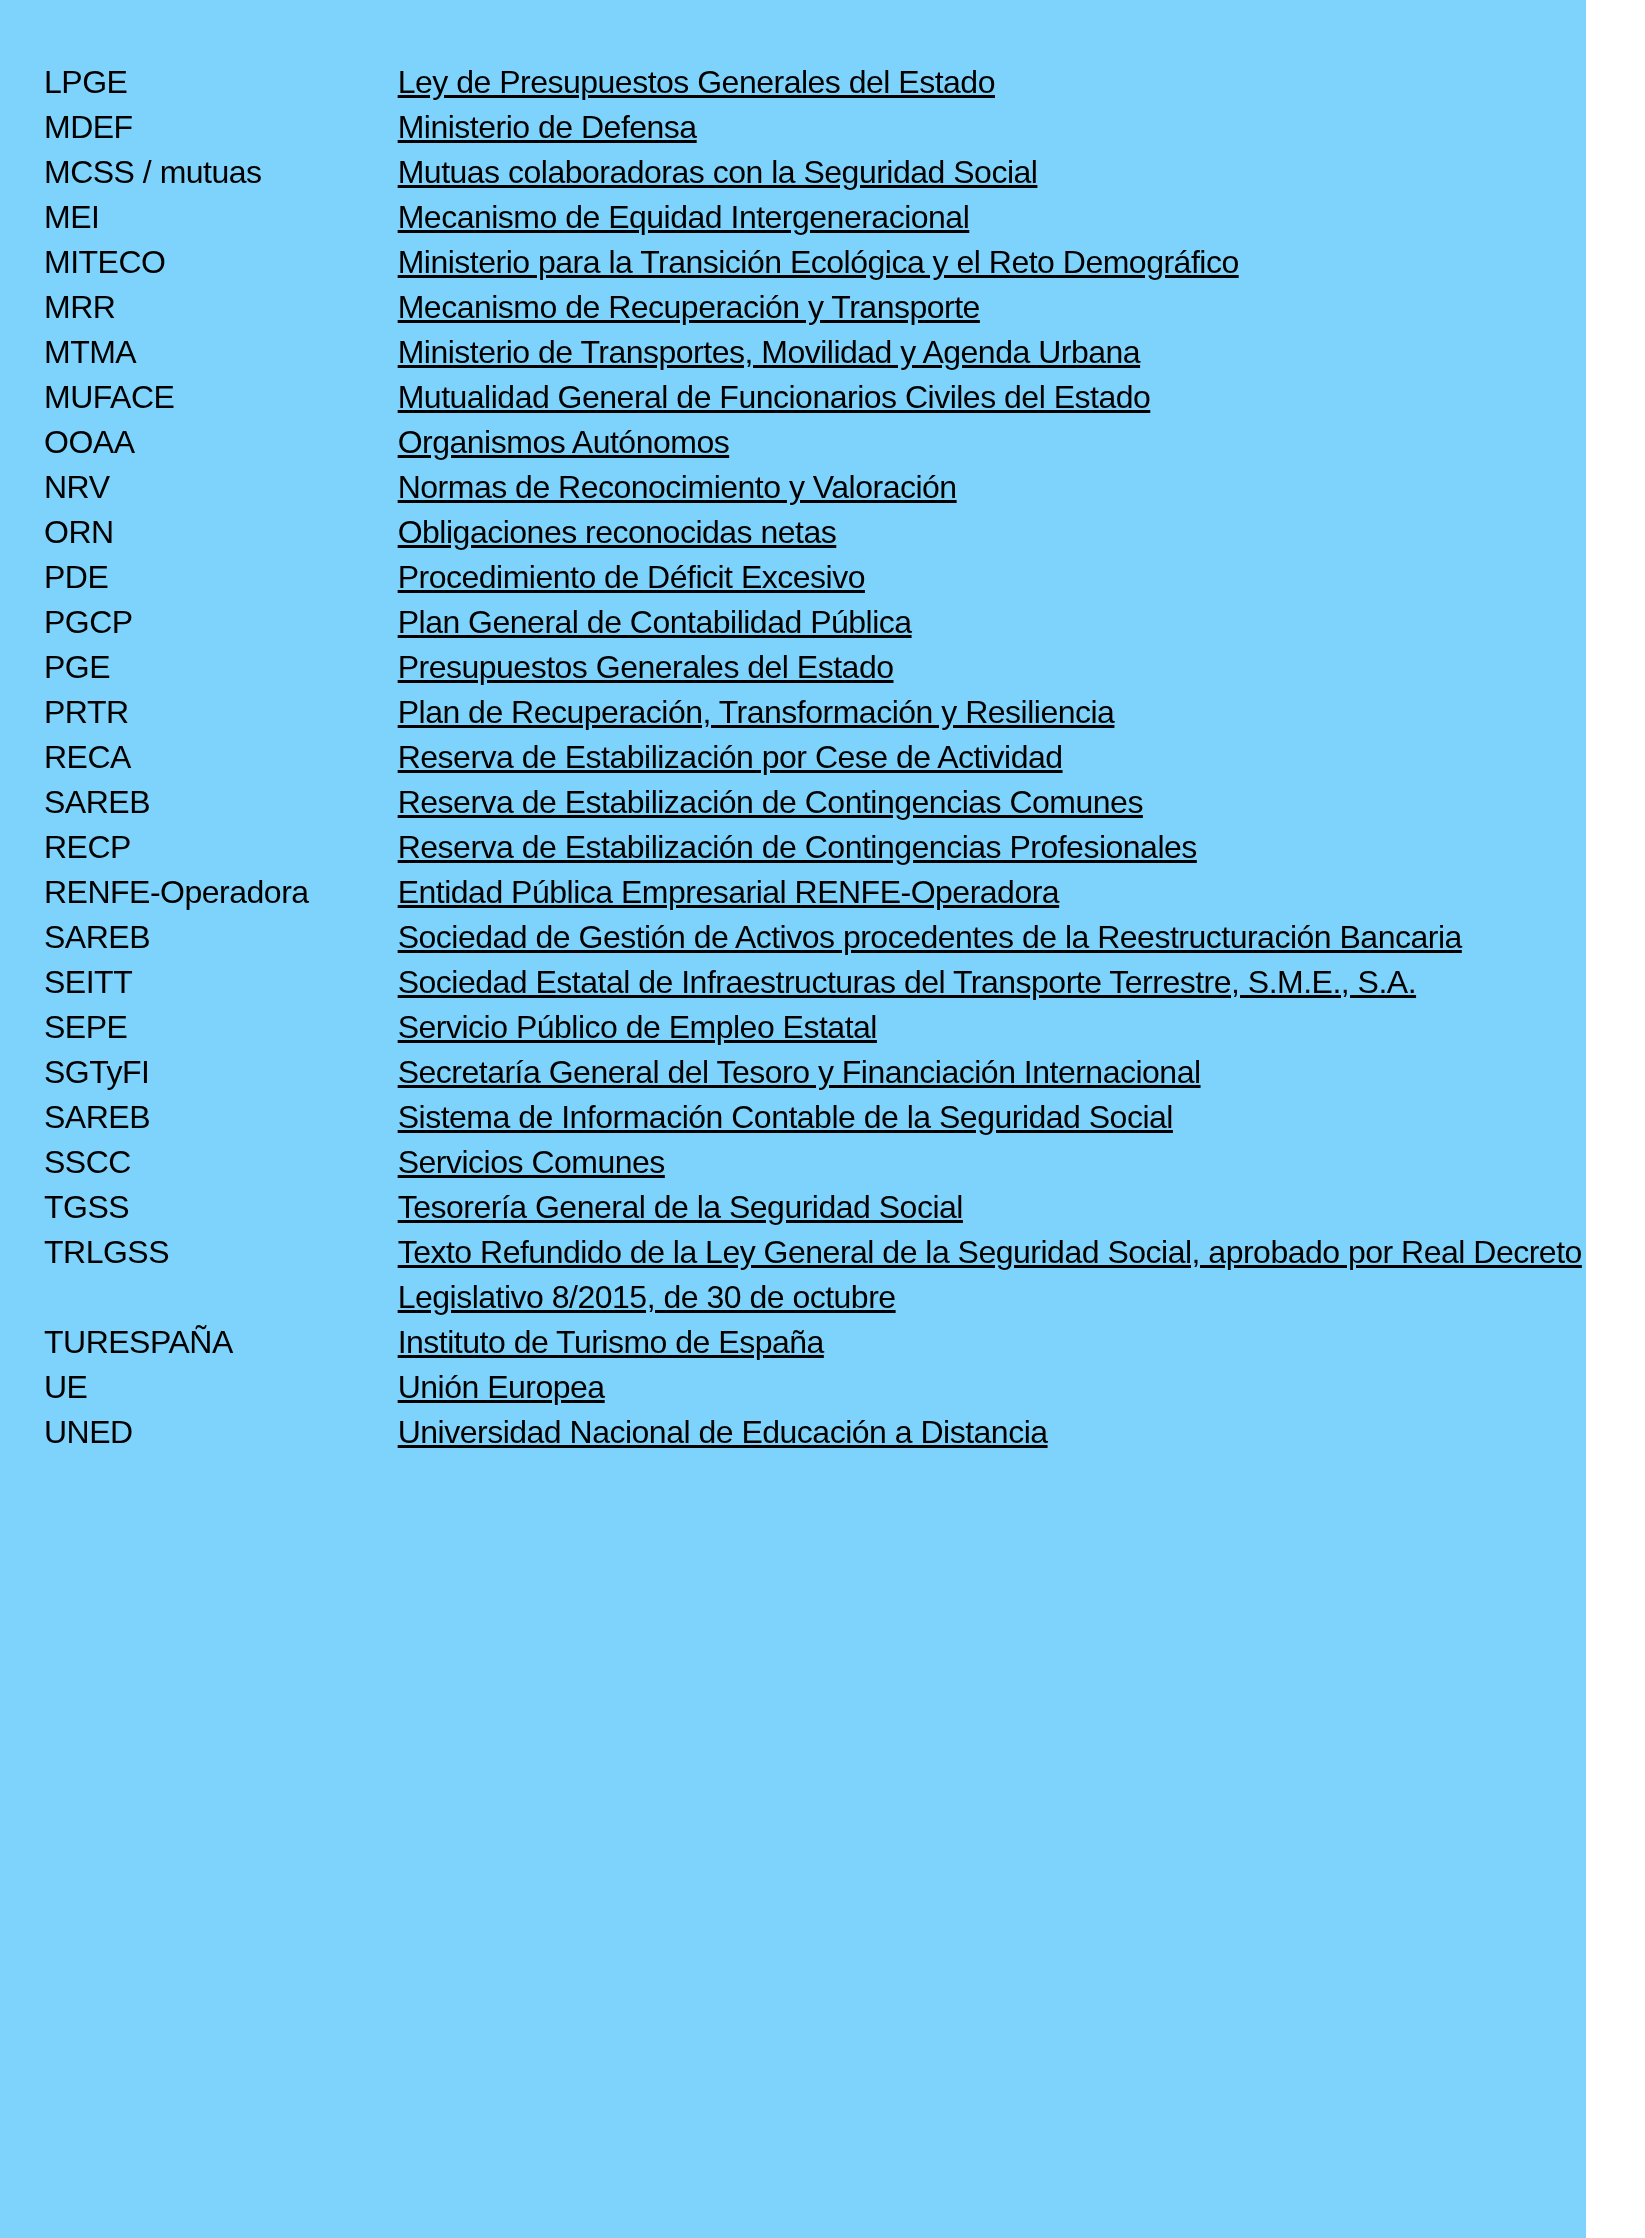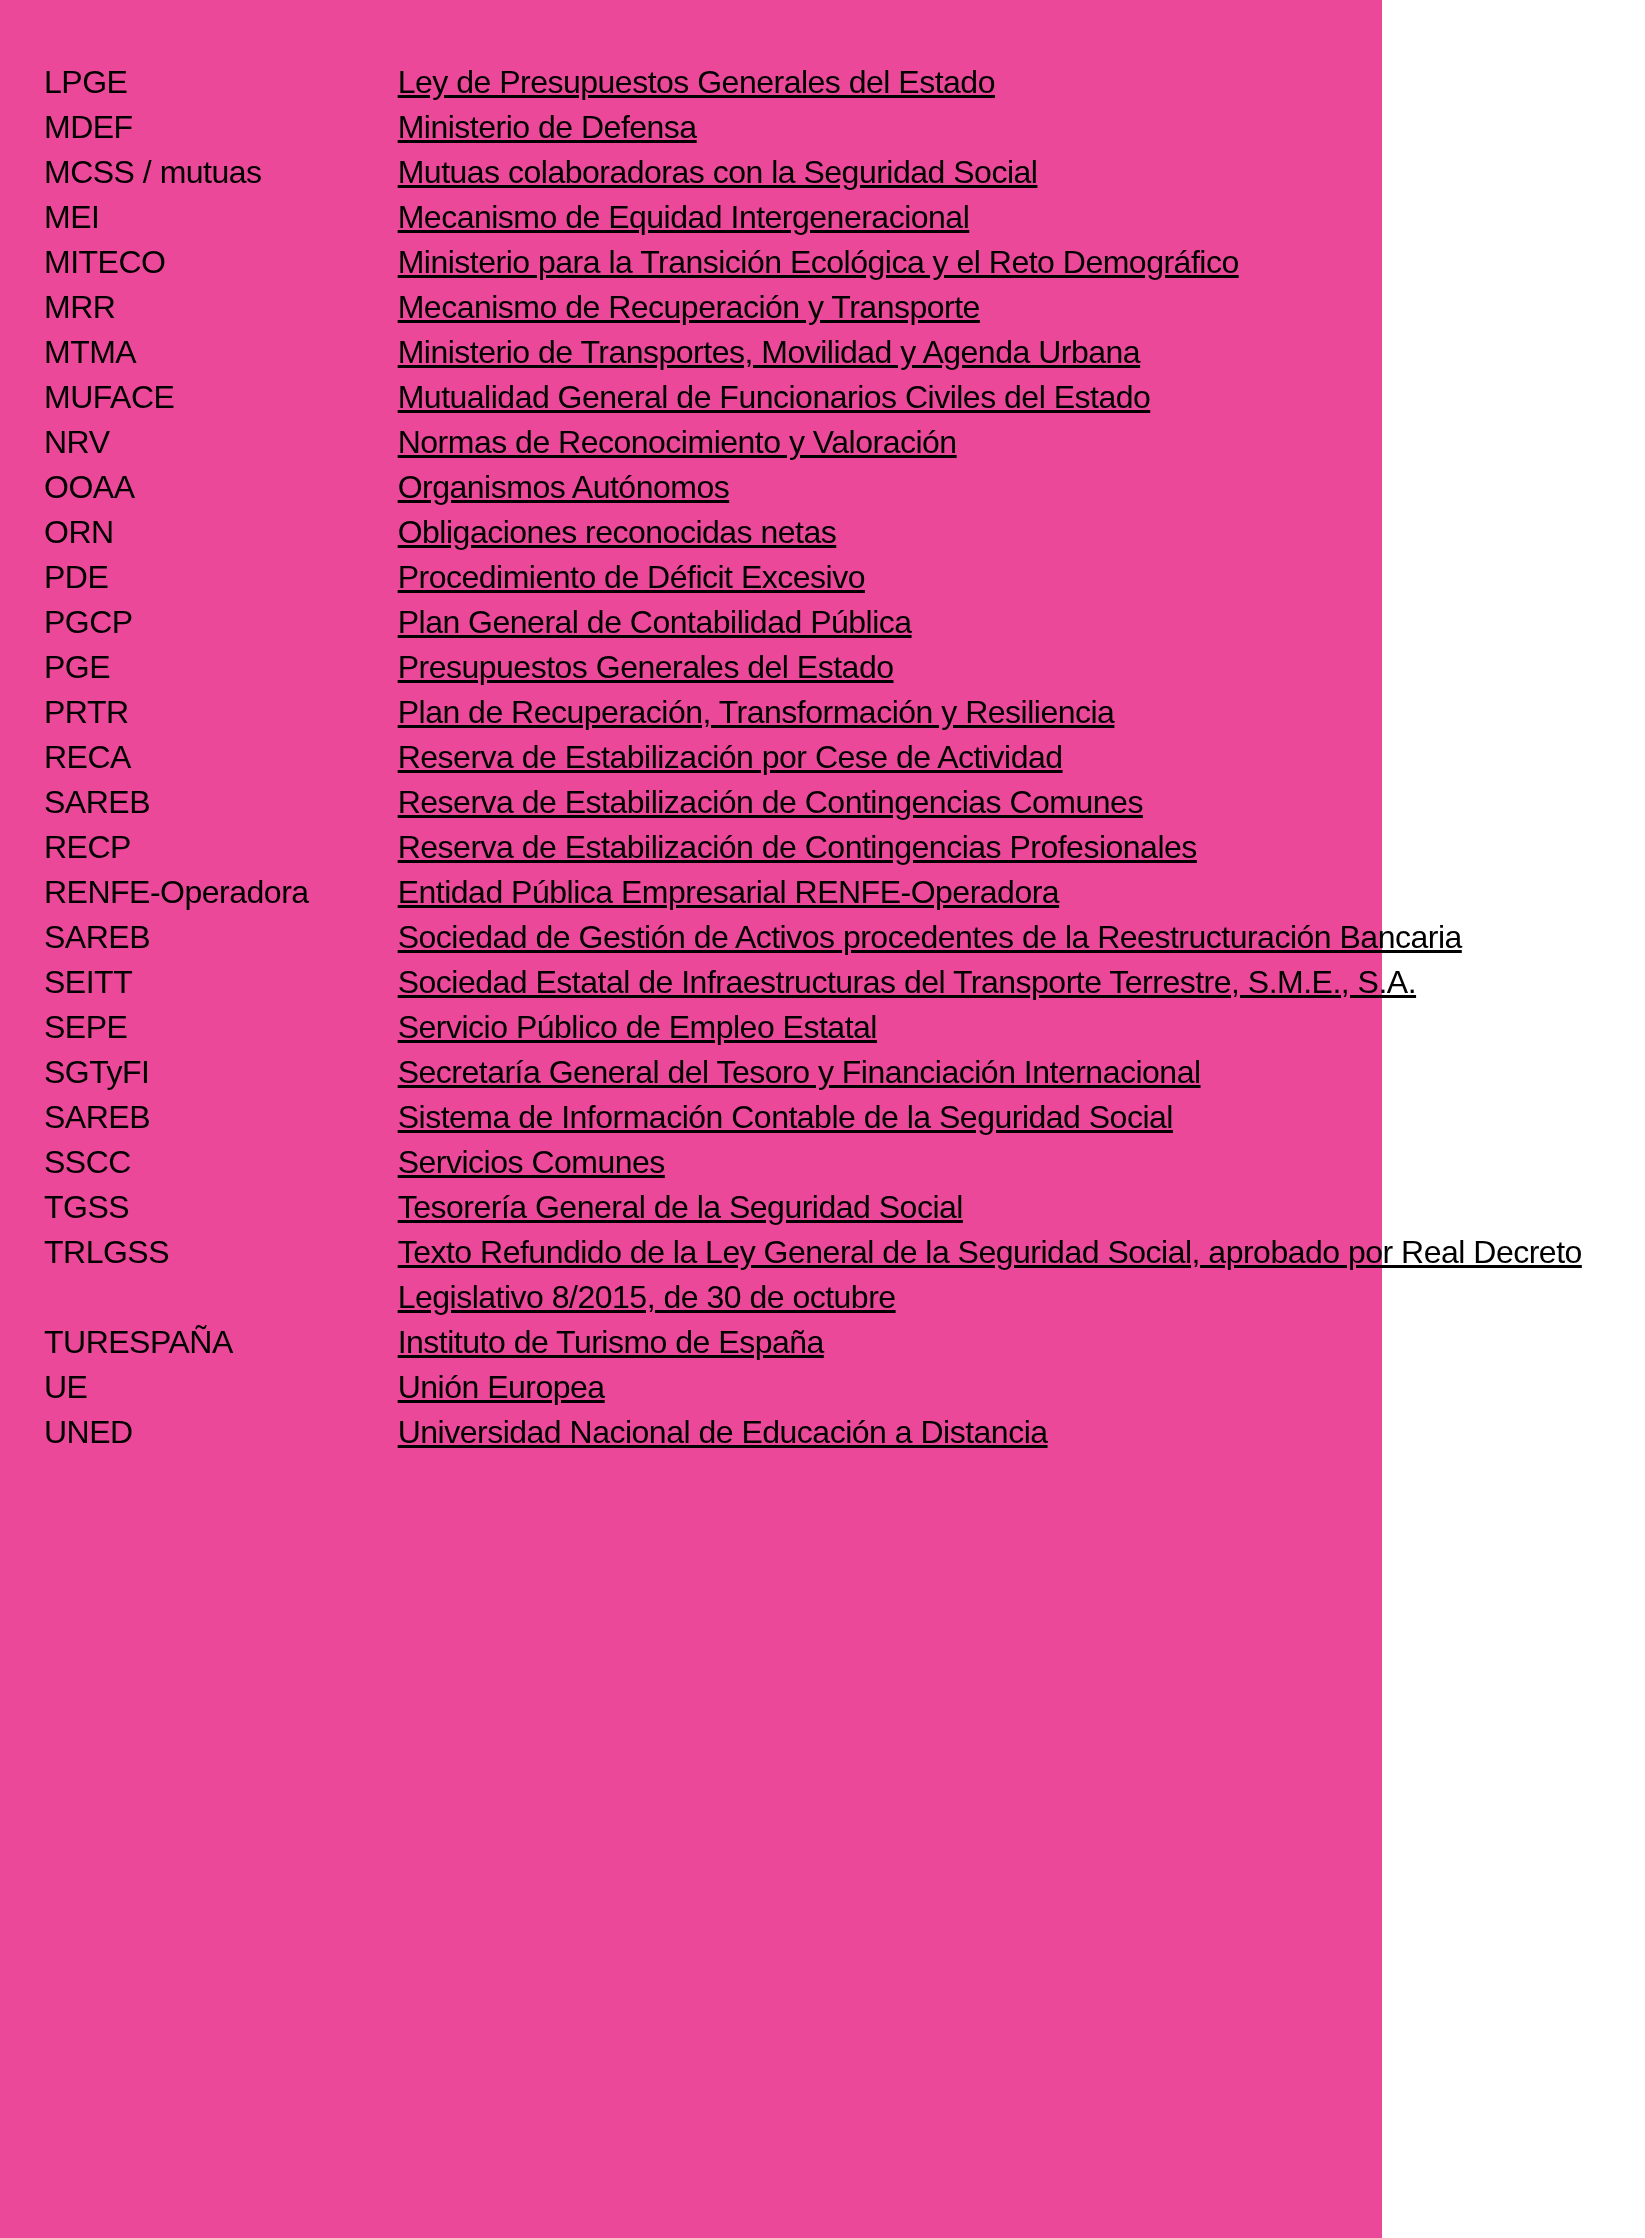--- a/index.html
+++ b/index.html
@@ -12,23 +12,23 @@
       height: 2239px;
       position: relative;
       overflow: hidden;
       font-family: "Liberation Sans", sans-serif;
       color: #000000;
     }
     .page {
       position: absolute;
       left: 0;
       top: 0;
-      width: 1382px;
+      width: 1586px;
       height: 2239px;
-      background: #ec4899;
+      background: #7dd3fc;
     }
     .glossary {
       position: absolute;
       left: 44px;
       top: 60px;
       width: 1581px;
       border-collapse: collapse;
     }
     .glossary td {
       padding: 0;
@@ -79,26 +79,26 @@
         </tr>
       <tr>
           <td class="abbr">MTMA</td>
           <td class="def">Ministerio de Transportes, Movilidad y Agenda Urbana</td>
         </tr>
       <tr>
           <td class="abbr">MUFACE</td>
           <td class="def">Mutualidad General de Funcionarios Civiles del Estado</td>
         </tr>
       <tr>
+          <td class="abbr">OOAA</td>
+          <td class="def">Organismos Autónomos</td>
+        </tr>
+      <tr>
           <td class="abbr">NRV</td>
           <td class="def">Normas de Reconocimiento y Valoración</td>
-        </tr>
-      <tr>
-          <td class="abbr">OOAA</td>
-          <td class="def">Organismos Autónomos</td>
         </tr>
       <tr>
           <td class="abbr">ORN</td>
           <td class="def">Obligaciones reconocidas netas</td>
         </tr>
       <tr>
           <td class="abbr">PDE</td>
           <td class="def">Procedimiento de Déficit Excesivo</td>
         </tr>
       <tr>

